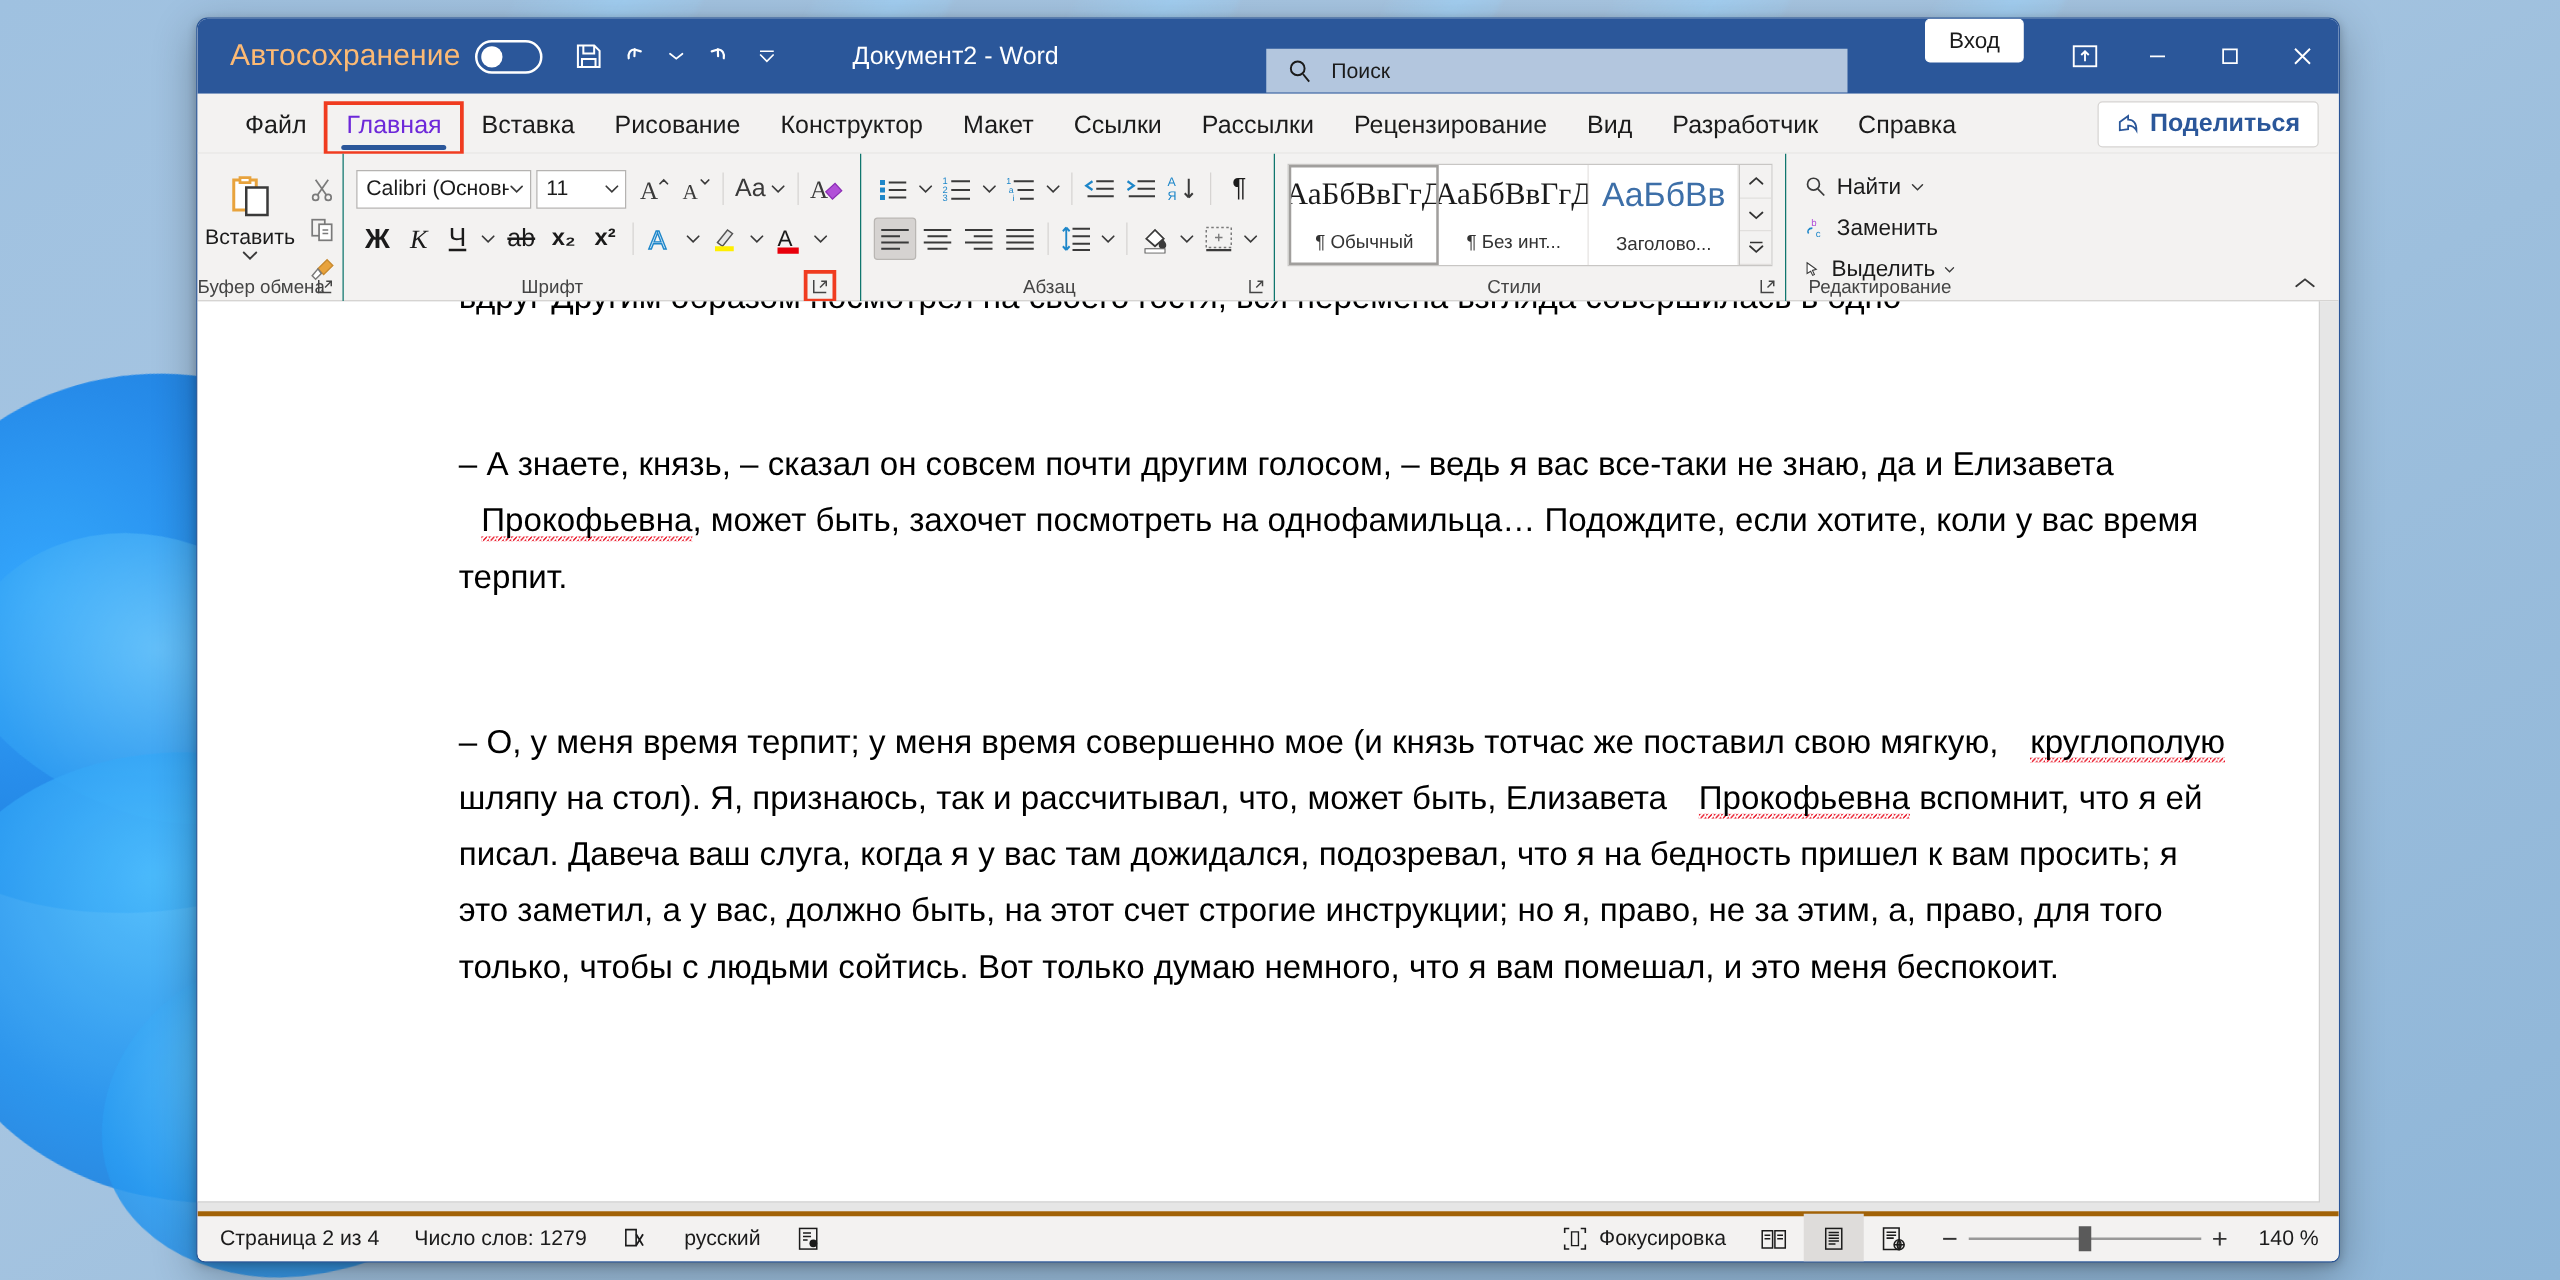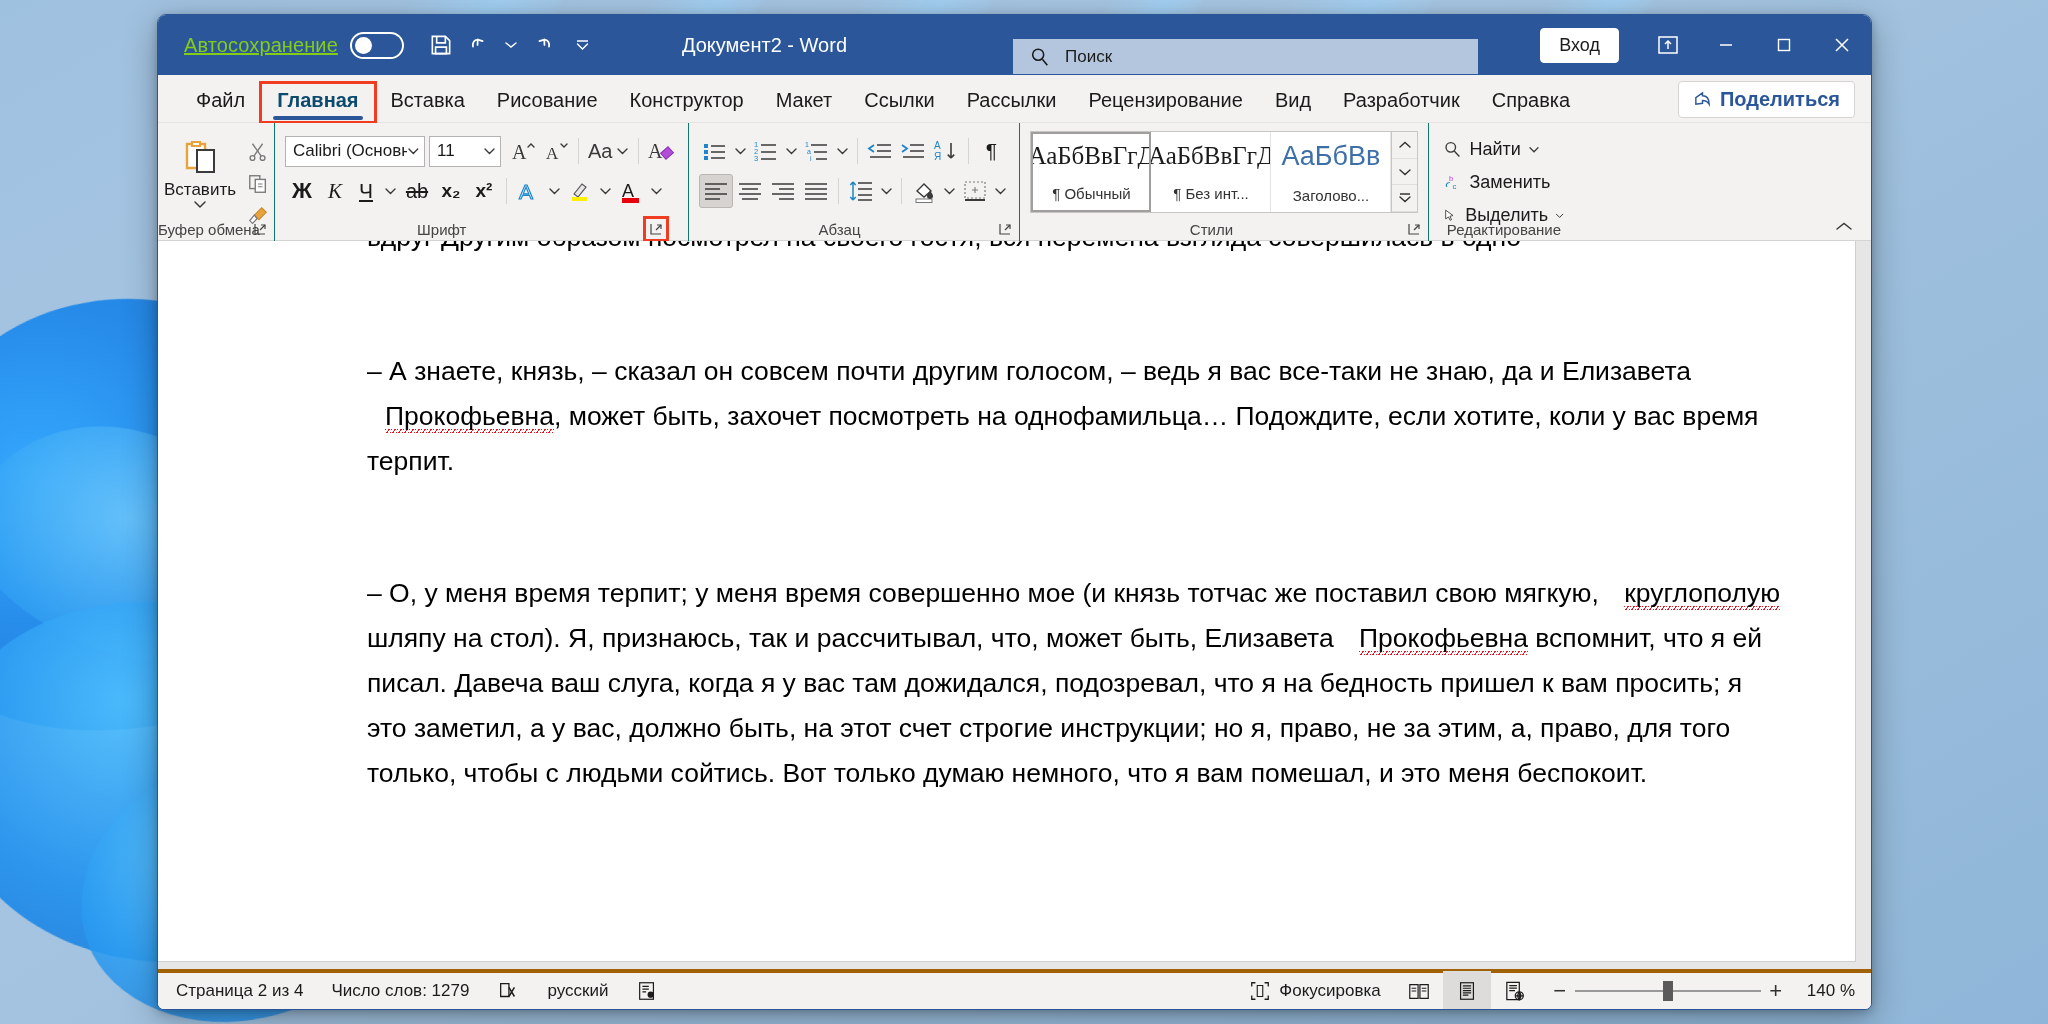--- a/index.html
+++ b/index.html
@@ -46,21 +46,21 @@
     box-shadow: 0 10px 34px rgba(0,0,0,.30), 0 2px 8px rgba(0,0,0,.22);
     background:#fff;
     border:1px solid #2a5596;
   }
   
   #title-bar {
     height:60px; background:#2b579a; display:flex; align-items:center;
     color:#fff; position:relative;
   }
   .autosave-wrap { display:flex; align-items:center; gap:12px; margin-left:26px; }
-  .autosave-label { font-size:20px; letter-spacing:.1px; color:#84cc16;text-decoration:underline; }
+  .autosave-label { font-size:24px; letter-spacing:.1px; color:#fdba74; }
   .toggle {
     width:54px; height:27px; border-radius:14px; border:2px solid #fff;
     position:relative; background:transparent; cursor:pointer;
   }
   .toggle .knob {
     position:absolute; left:3px; top:3px; width:17px; height:17px;
     border-radius:50%; background:#fff;
   }
   .qat { display:flex; align-items:center; gap:2px; margin-left:18px; }
   .qat-btn {
@@ -72,40 +72,40 @@
     position:absolute; left:0; right:0; margin:0 auto; width:max-content;
     transform: translateX(-250px);
     font-size:20px; color:#fff; white-space:nowrap;
   }
   #search-box {
     position:absolute; left:855px; top:24px; width:465px; height:35px;
     background:#b3c6de; display:flex; align-items:center; gap:14px;
     padding-left:16px; cursor:text;
   }
   #search-box .sp { font-size:17px; color:#1b1b1b; }
-  .win-right { position:absolute; right:0; top:0; height:60px; display:flex; align-items:center; }
+  .win-right { position:absolute; right:0; top:0; height:60px; display:flex; align-items:flex-start; }
   #signin-btn {
     background:#fff; color:#1b1b1b; font-size:18px;
     padding:6px 18px; border-radius:4px; margin-right:20px; cursor:pointer;
     border:1px solid #fff;
   }
   .caption-btn {
     width:58px; height:60px; display:flex; align-items:center; justify-content:center;
     cursor:pointer;
   }
   
   #ribbon-tabs {
     height:48px; background:#f3f2f1; display:flex; align-items:flex-end;
     padding-left:22px; position:relative; border-bottom:1px solid #e6e4e2;
   }
   .tab {
     font-size:20px; color:#1b1b1b; padding:6px 16px 10px; cursor:pointer;
     position:relative; white-space:nowrap;
   }
-  .tab.active { font-weight:bold; color:#0c4a6e; }
+  .tab.active { font-weight:normal; color:#6d28d9; }
   .tab.active::after {
     content:""; position:absolute; left:12px; right:12px; bottom:2px;
     height:4px; background:#2b579a; border-radius:2px;
   }
   .tab.highlight {
     outline:3px solid #f03c20; outline-offset:-1px;
   }
   #share-btn {
     position:absolute; right:16px; bottom:4px;
     display:flex; align-items:center; gap:8px;

